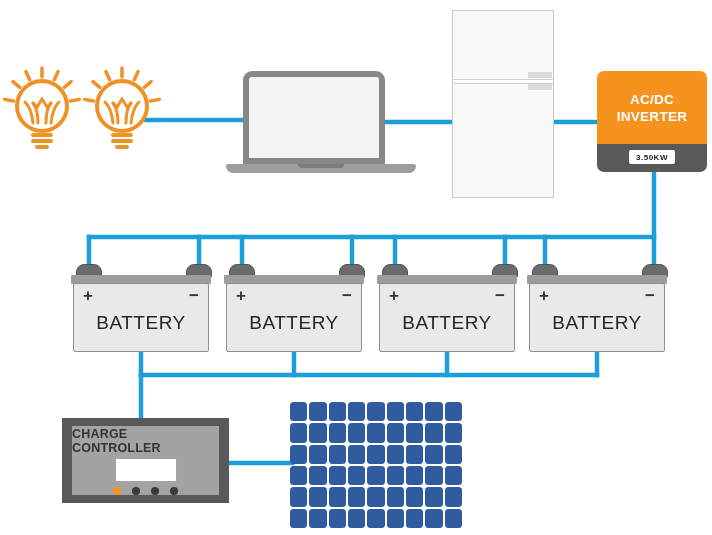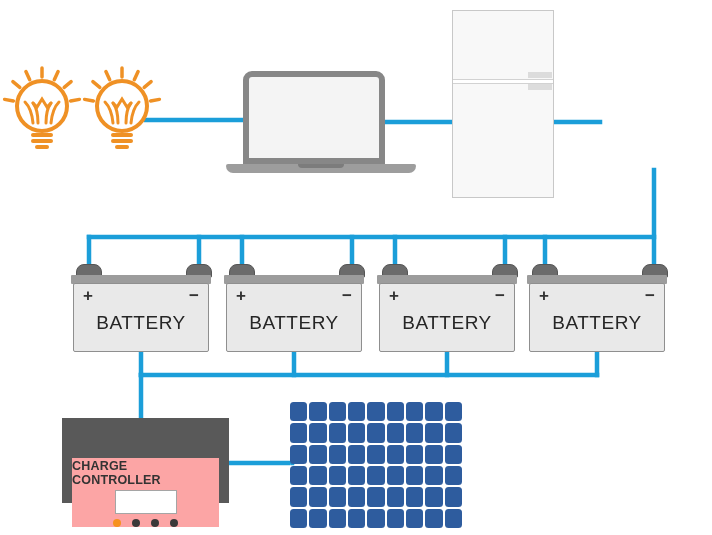--- a/index.html
+++ b/index.html
@@ -52,22 +52,22 @@
   .bbody{position:absolute;top:19px;left:0;right:0;bottom:0;background:#e9e9e9;
     border:1.5px solid #8f8f8f;border-radius:2px;}
   .sign{position:absolute;top:2px;font-size:17px;font-weight:bold;color:#333;}
   .s-plus{left:9px;} .s-minus{right:9px;}
   .blabel{position:absolute;top:28px;width:100%;text-align:center;font-size:19px;
     color:#262626;letter-spacing:.5px;}
 
   
   .controller{left:62px;top:418px;width:167px;height:85px;background:#595959;
     box-sizing:border-box;padding:8px 10px;z-index:2;}
-  .controller-inner{background:#fca5a5;width:100%;height:100%;display:flex;
-    flex-direction:column;align-items:center;justify-content:center;gap:3px;margin-top:32px;}
+  .controller-inner{background:#a3a3a3;width:100%;height:100%;display:flex;
+    flex-direction:column;align-items:center;justify-content:center;gap:3px;}
   .controller-label{font-size:12.5px;font-weight:bold;color:#333;letter-spacing:.2px;}
   .controller-display{width:62px;height:24px;background:#fff;border:1.5px solid #a5a5a5;box-sizing:border-box;}
   .controller-leds{display:flex;gap:11px;margin-top:2px;}
   .led{width:8px;height:8px;border-radius:50%;background:#3a3a3a;}
 
   
   .solar{left:290px;top:402px;width:172px;height:126px;z-index:2;}
   .solar-grid{display:grid;grid-template-columns:repeat(9,1fr);grid-template-rows:repeat(6,1fr);
     gap:2px;width:100%;height:100%;}
   .cell{background:var(--solar);border-radius:3.5px;}
@@ -160,20 +160,29 @@
   <div class="abs laptop-base">
     <div class="laptop-notch"></div>
   </div>
 
   <div class="abs fridge">
     <div class="fridge-handle handle-top"></div>
     <div class="fridge-divider"></div>
     <div class="fridge-handle handle-bottom"></div>
   </div>
 
+  <div class="abs inverter">
+    <div class="inverter-top">
+      <div>AC/DC</div>
+      <div>INVERTER</div>
+    </div>
+    <div class="inverter-bottom">
+      <span class="inverter-badge">3.50KW</span>
+    </div>
+  </div>
 
   <div class="battery" style="left:73px">
     <div class="terminal t-plus"></div>
     <div class="terminal t-minus"></div>
     <div class="strip"></div>
     <div class="bbody">
       <span class="sign s-plus">+</span>
       <span class="sign s-minus">−</span>
       <div class="blabel">BATTERY</div>
     </div>

